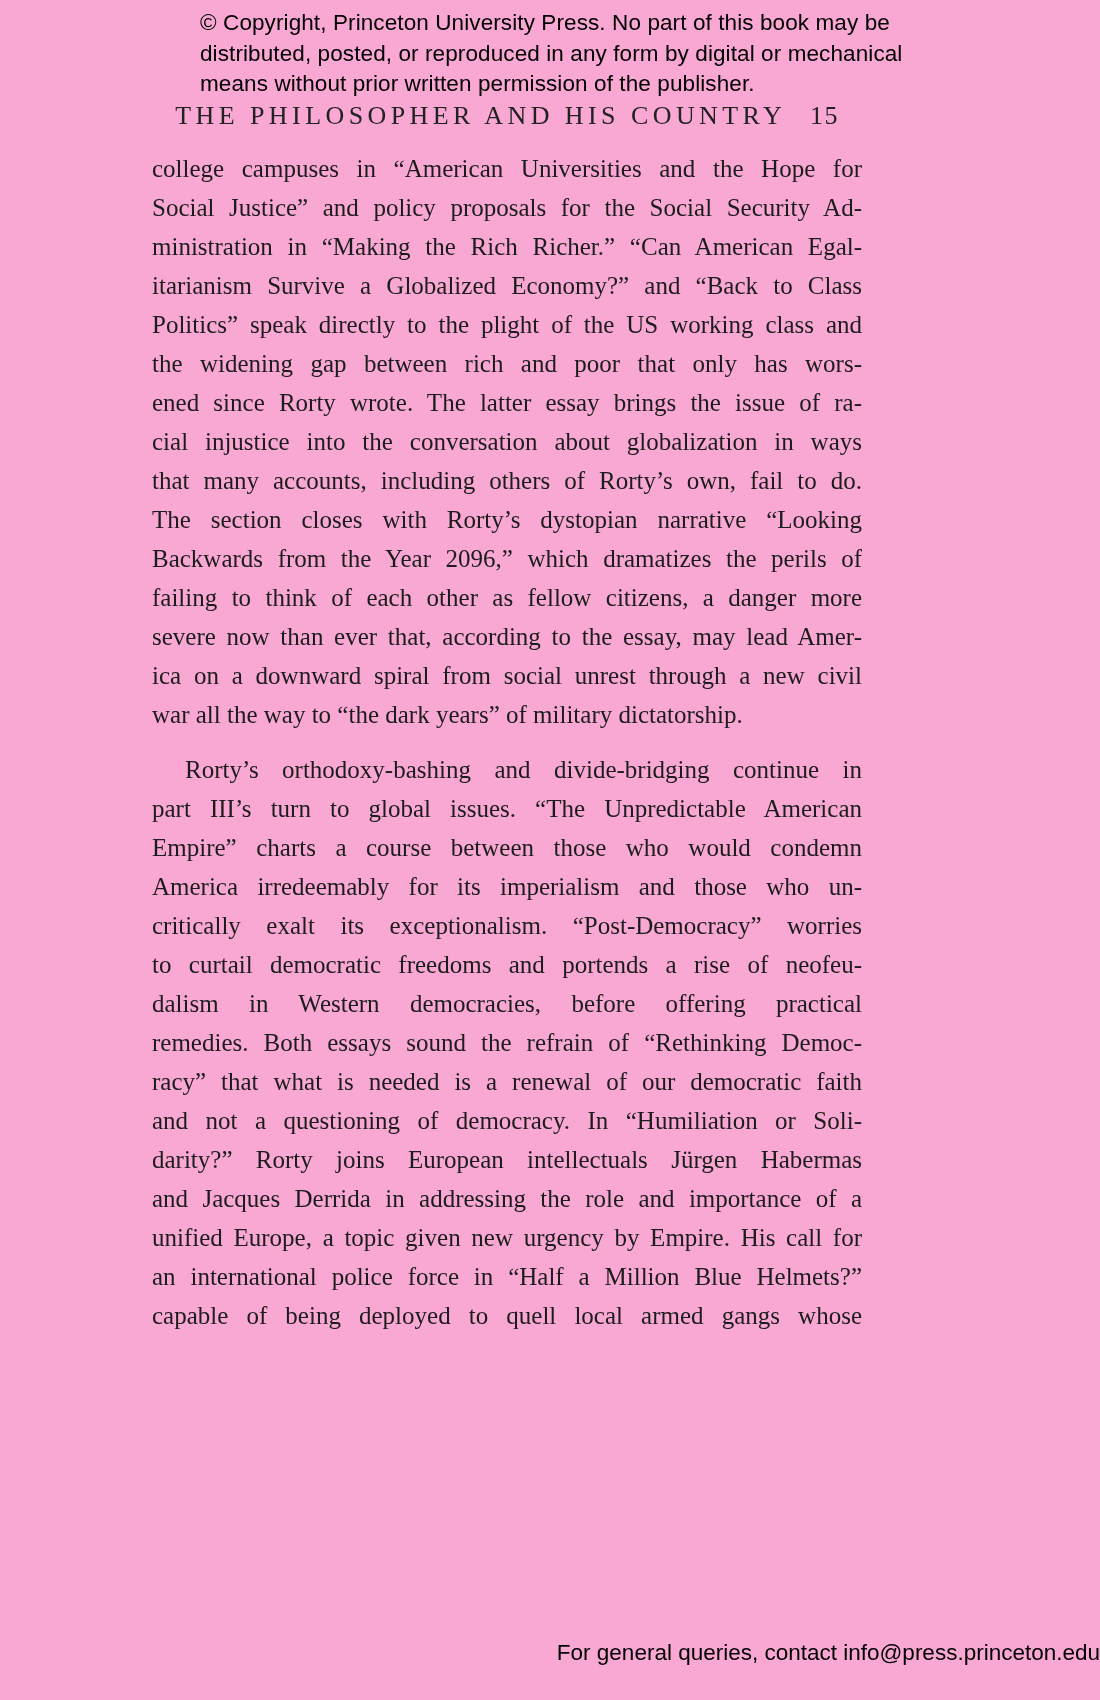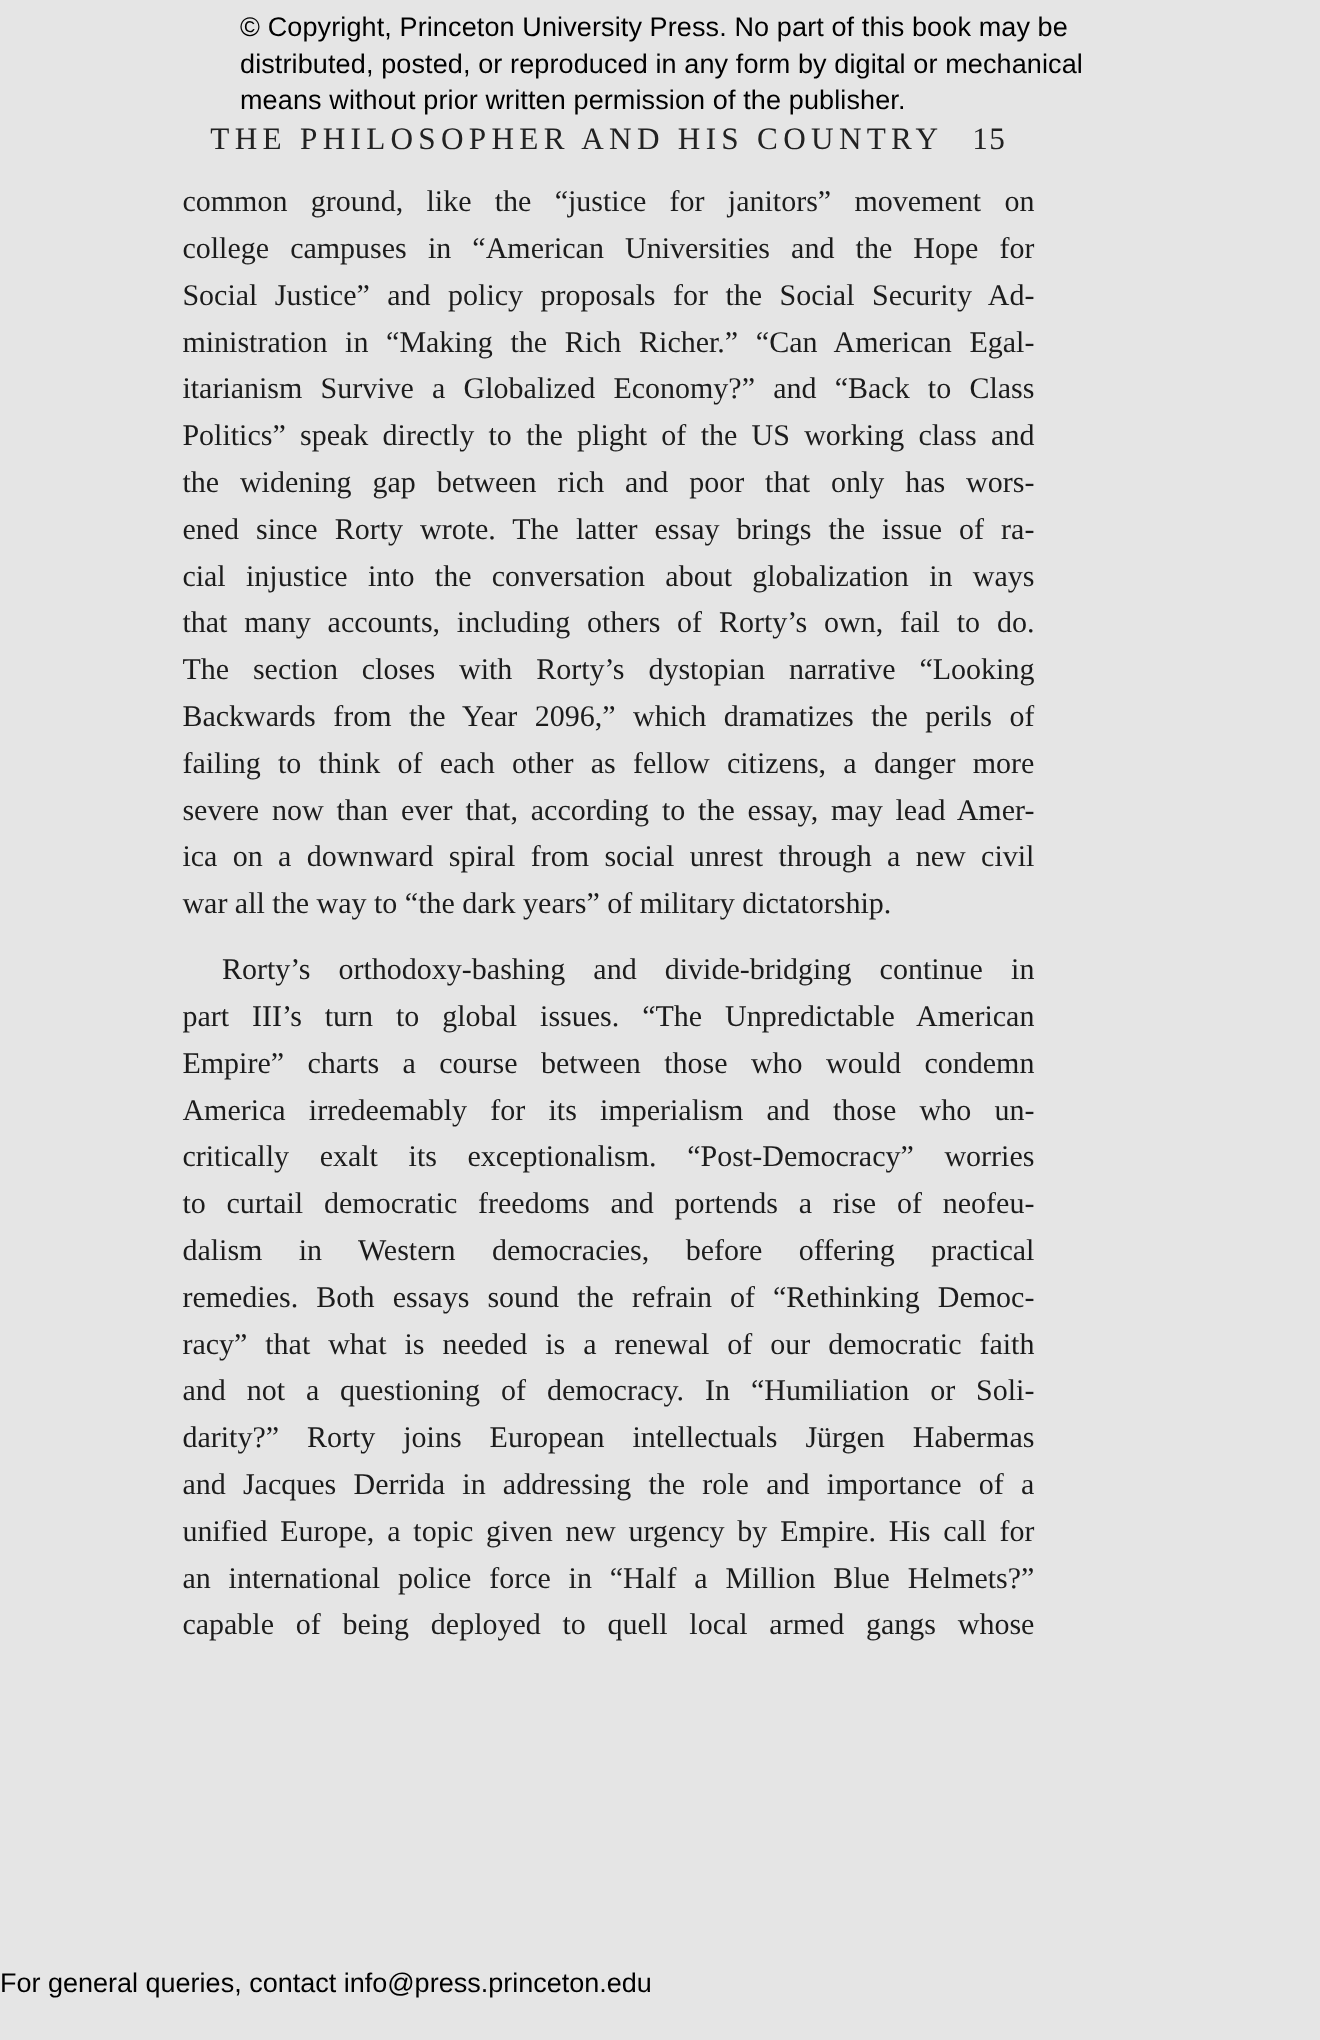--- a/index.html
+++ b/index.html
@@ -4,21 +4,21 @@
 <style>
   html, body {
     margin: 0;
     padding: 0;
     background: #ffffff;
   }
   .page {
     position: relative;
     width: 1100px;
     height: 1700px;
-    background: #e5e5e5;
+    background: #f9a8d4;
     overflow: hidden;
   }
 
   
   .copyright {
     position: absolute;
     left: 200px;
     top: 8px;
     width: 720px;
     font-family: "Liberation Sans", "DejaVu Sans", sans-serif;
@@ -72,21 +72,21 @@
   .line.para-end {
     text-align-last: left;
   }
 
   
   .footer {
     position: absolute;
     left: 0;
     top: 1640px;
     width: 1100px;
-    text-align: left;
+    text-align: right;
     font-family: "Liberation Sans", "DejaVu Sans", sans-serif;
     font-size: 22.5px;
     color: #000000;
   }
 </style>
 </head>
 <body>
 
 <div class="page">
 
@@ -95,21 +95,20 @@
     <div>distributed, posted, or reproduced in any form by digital or mechanical</div>
     <div>means without prior written permission of the publisher.</div>
   </div>
 
   <div class="running-head">
     <span class="title">THE PHILOSOPHER AND HIS COUNTRY</span><span class="pagenum">15</span>
   </div>
 
   <div class="body-text">
       <div>
-        <div class="line">common ground, like the “justice for janitors” movement on</div>
         <div class="line">college campuses in “American Universities and the Hope for</div>
         <div class="line">Social Justice” and policy proposals for the Social Security Ad-</div>
         <div class="line">ministration in “Making the Rich Richer.” “Can American Egal-</div>
         <div class="line">itarianism Survive a Globalized Economy?” and “Back to Class</div>
         <div class="line">Politics” speak directly to the plight of the US working class and</div>
         <div class="line">the widening gap between rich and poor that only has wors-</div>
         <div class="line">ened since Rorty wrote. The latter essay brings the issue of ra-</div>
         <div class="line">cial injustice into the conversation about globalization in ways</div>
         <div class="line">that many accounts, including others of Rorty’s own, fail to do.</div>
         <div class="line">The section closes with Rorty’s dystopian narrative “Looking</div>

